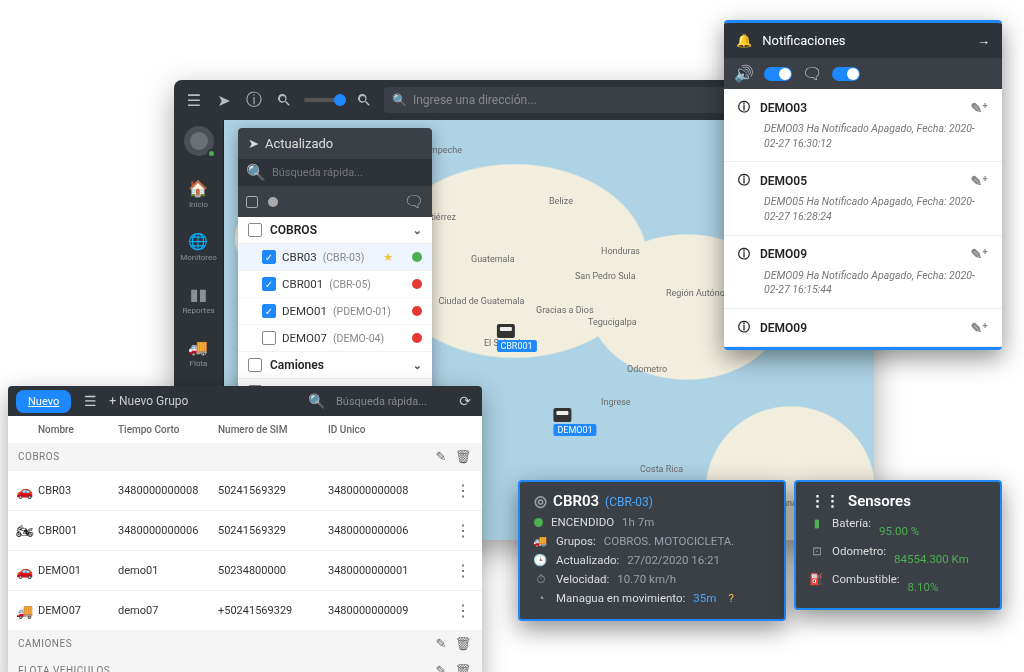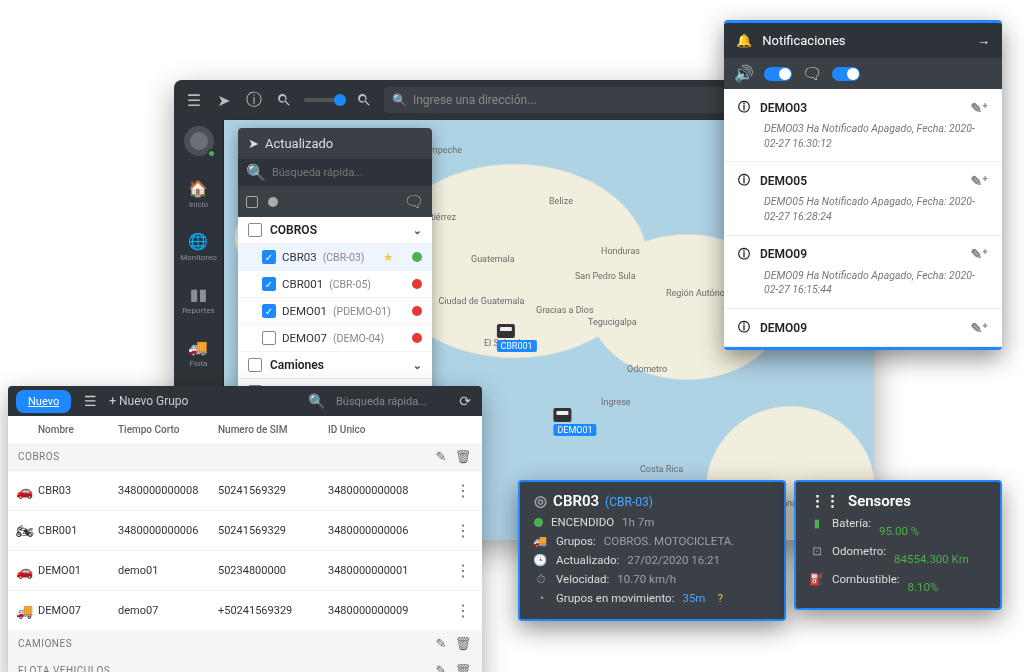--- a/index.html
+++ b/index.html
@@ -407,21 +407,21 @@
       <span class="k">Actualizado:</span>
       <span class="v">27/02/2020 16:21</span>
     </div>
   <div class="line">
       <span class="small-ic">⏱</span>
       <span class="k">Velocidad:</span>
       <span class="v">10.70 km/h</span>
     </div>
   <div class="line">
       <span class="small-ic">◔</span>
-      <span class="k">Grupos en movimiento:</span>
+      <span class="k">Managua en movimiento:</span>
       <span class="v" style="color:#4aa8ff">35m</span>
       <span style="color:#f6c343;margin-left:4px">?</span>
     </div>
 </div>
 
 <div id="sensors">
   <div class="title">
       <span>⋮⋮</span>
       <span>Sensores</span>
     </div>

